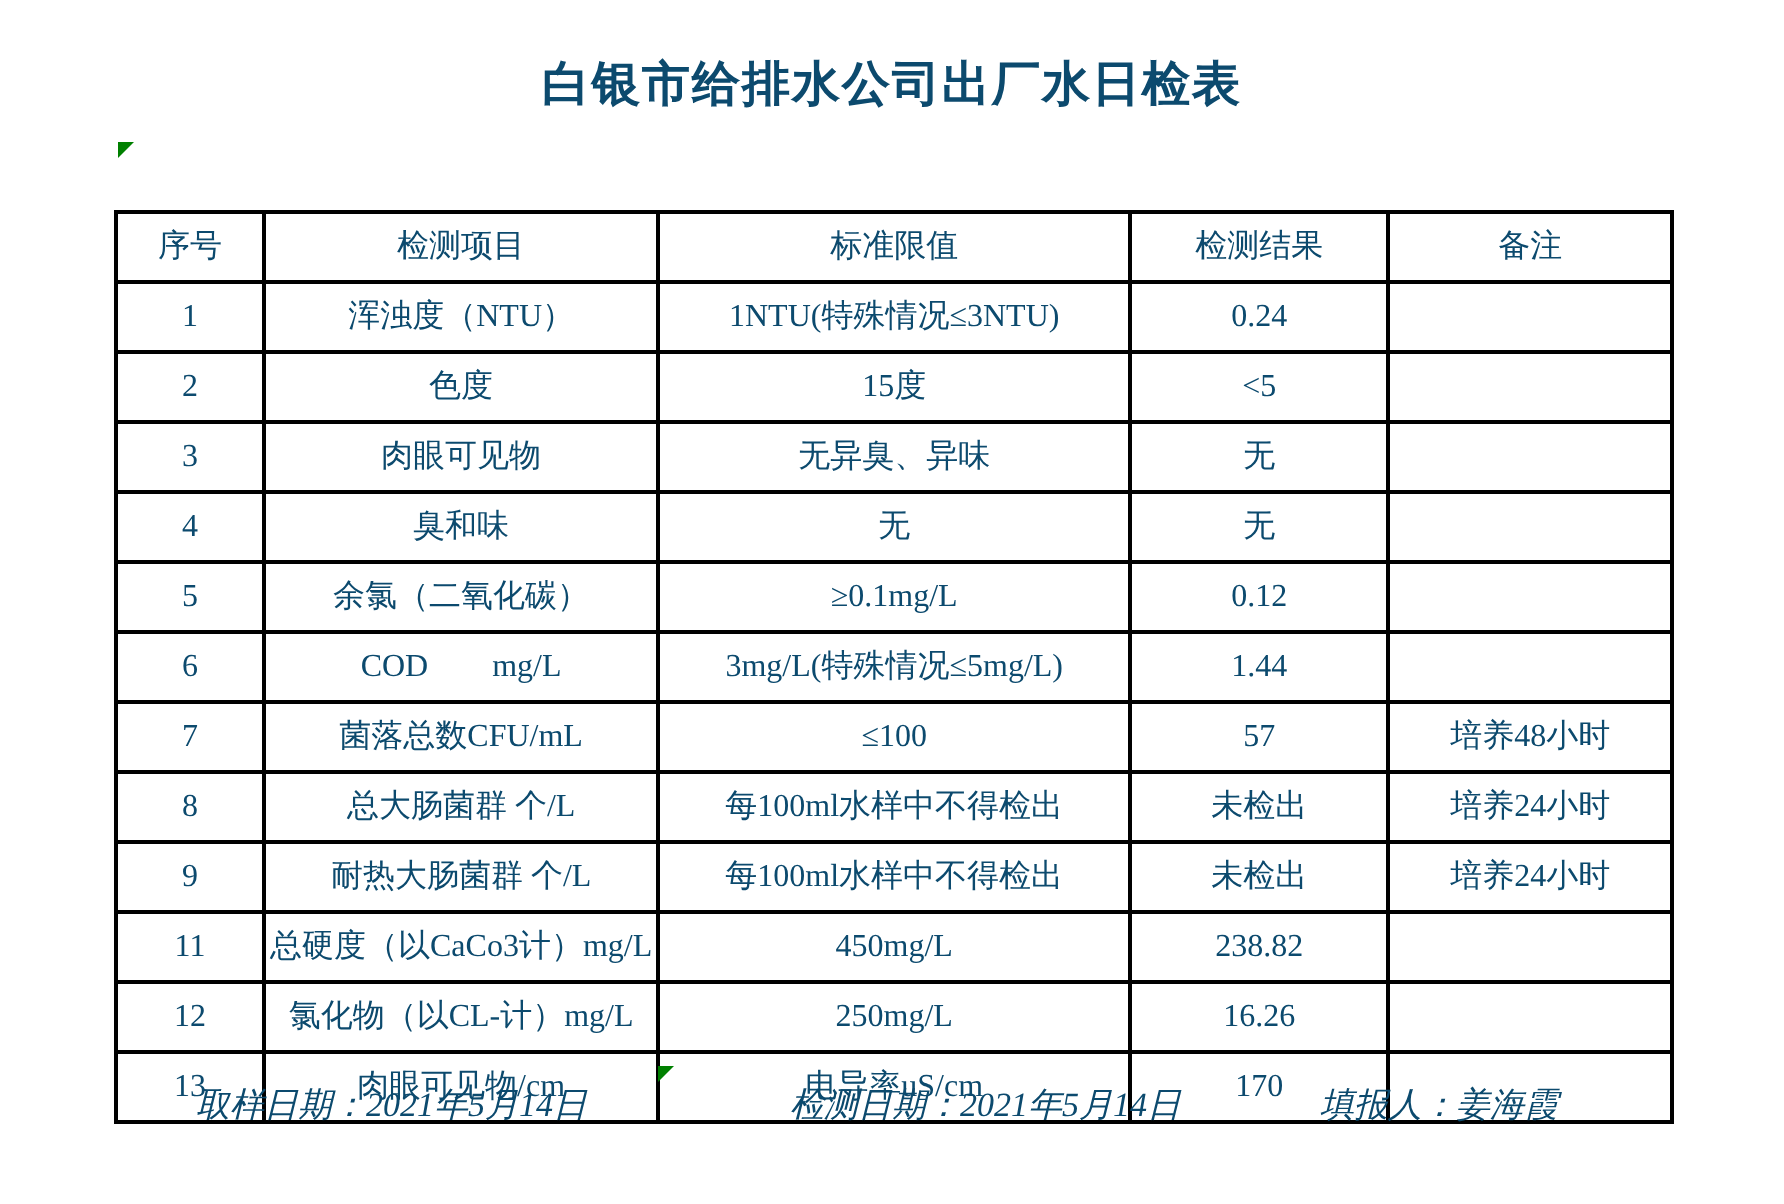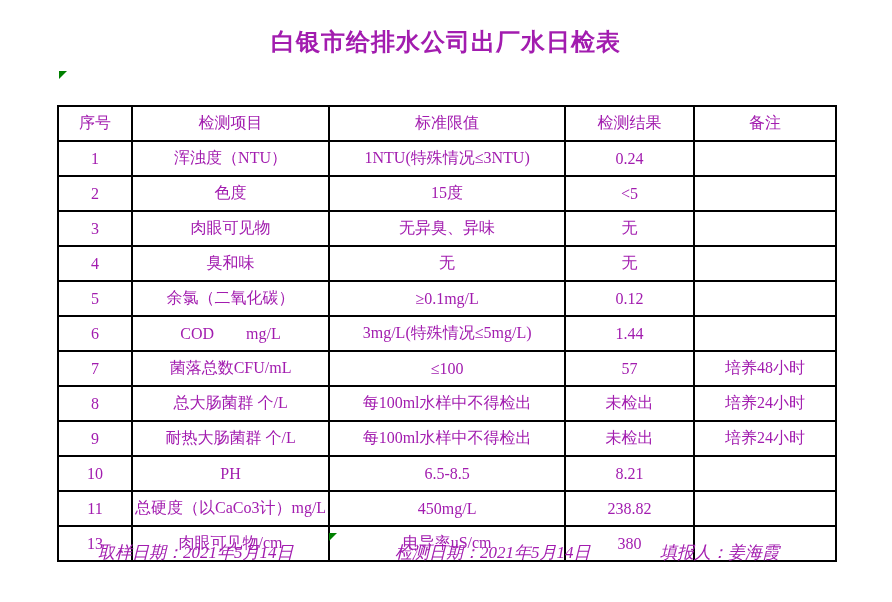--- a/index.html
+++ b/index.html
@@ -7,21 +7,21 @@
     padding: 0;
     background: #ffffff;
   }
   .page {
     position: relative;
     width: 892px;
     height: 602px;
     background: #ffffff;
     overflow: hidden;
     font-family: "Liberation Serif", "DejaVu Serif", serif;
-    color: #a21caf;
+    color: #0c4a6e;
   }
   .title {
     position: absolute;
     top: 26px;
     left: 0;
     width: 100%;
     text-align: center;
     font-family: "Liberation Sans", "DejaVu Sans", sans-serif;
     font-size: 24px;
     font-weight: 600;
@@ -162,38 +162,38 @@
           <td>培养24小时</td>
         </tr>
         <tr>
           <td>9</td>
           <td>耐热大肠菌群 个/L</td>
           <td>每100ml水样中不得检出</td>
           <td>未检出</td>
           <td>培养24小时</td>
         </tr>
         <tr>
-          <td>10</td>
-          <td>PH</td>
-          <td>6.5-8.5</td>
-          <td>8.21</td>
-          <td></td>
-        </tr>
-        <tr>
           <td>11</td>
           <td>总硬度（以CaCo3计）mg/L</td>
           <td>450mg/L</td>
           <td>238.82</td>
           <td></td>
         </tr>
         <tr>
+          <td>12</td>
+          <td>氯化物（以CL-计）mg/L</td>
+          <td>250mg/L</td>
+          <td>16.26</td>
+          <td></td>
+        </tr>
+        <tr>
           <td>13</td>
           <td>肉眼可见物/cm</td>
           <td>电导率uS/cm</td>
-          <td>380</td>
+          <td>170</td>
           <td></td>
         </tr>
       </tbody>
   </table>
 
   <span class="corner-marker marker-top"></span>
   <span class="corner-marker marker-bottom"></span>
 
   <div class="footer-line">
     <span class="footer-item footer-sampling">取样日期：2021年5月14日</span>

